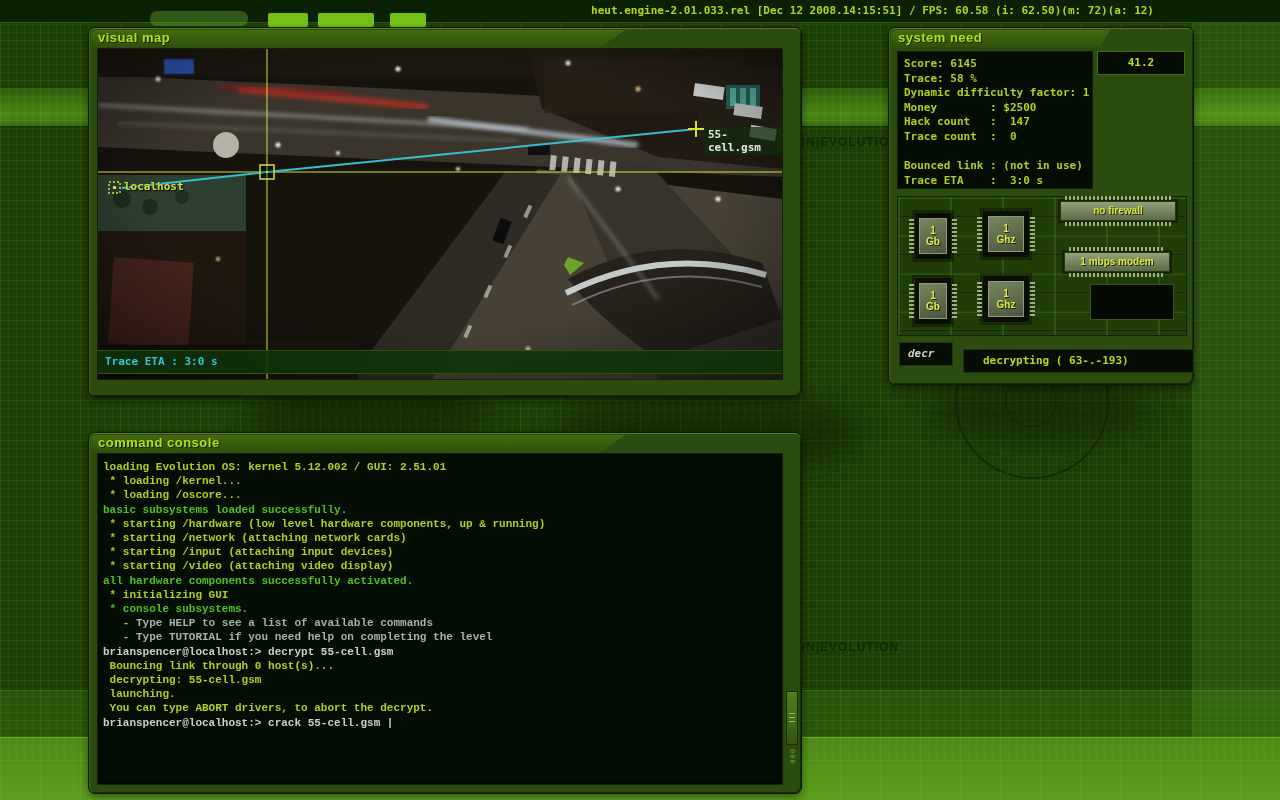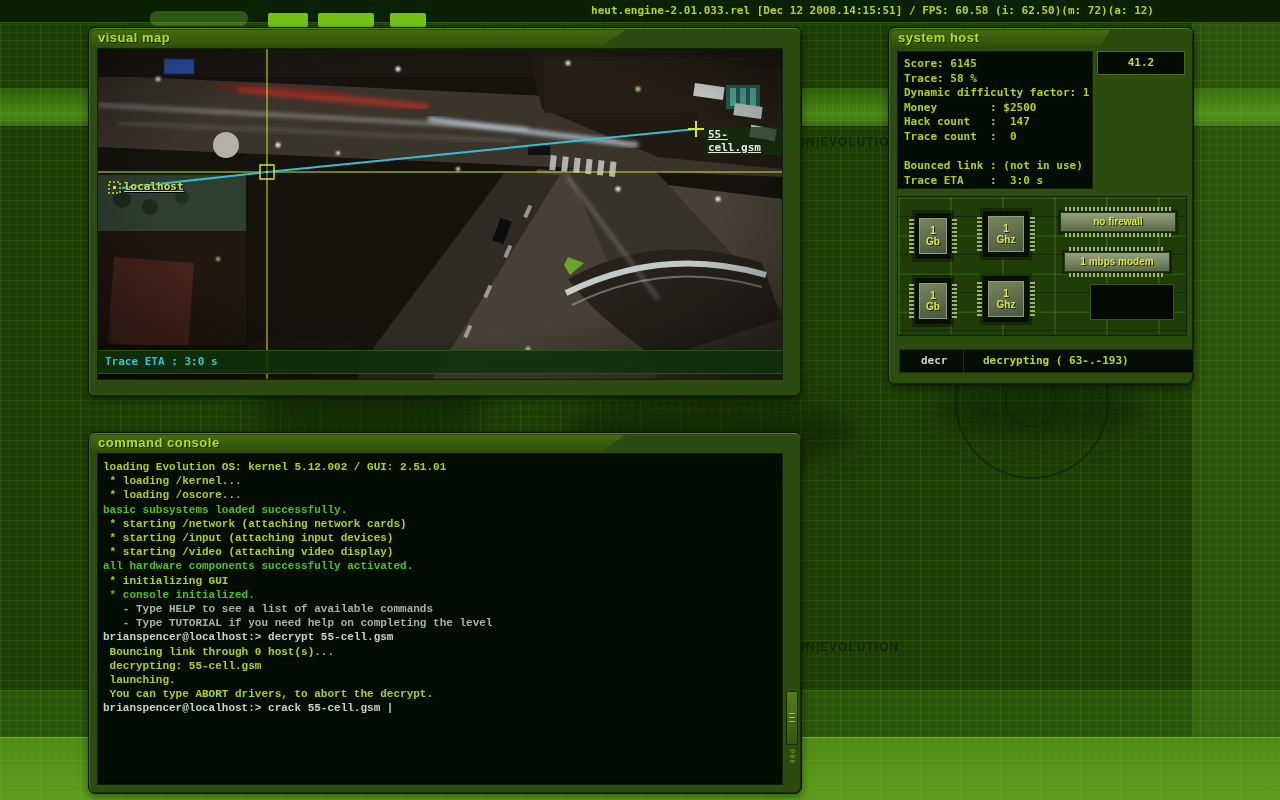--- a/index.html
+++ b/index.html
@@ -34,21 +34,21 @@
                inset -1px -1px 0 rgba(0,0,0,.45),0 3px 8px rgba(0,0,0,.45);}
   .panel-header{position:absolute;left:2px;top:2px;height:17px;
     background:linear-gradient(180deg,#44690f,#2f520b);
     clip-path:polygon(0 0,87% 0,83% 100%,0 100%);border-top-left-radius:5px;}
   .panel-title{position:absolute;left:9px;top:2px;color:#b5e018;
     font:bold 13px "Liberation Sans",sans-serif;letter-spacing:.5px;text-shadow:1px 1px 0 #13260a;}
   .panel-body{position:absolute;background:#040d04;border:1px solid #0e2405;
     box-shadow:inset 0 0 0 1px rgba(0,0,0,.6);}
   
   #map-viewport{left:8px;top:20px;width:684px;height:330px;overflow:hidden;background:#141109;}
-  .map-label{position:absolute;font:bold 11px "DejaVu Sans Mono",monospace;text-decoration:underline;}
+  .map-label{position:absolute;font:bold 11px "DejaVu Sans Mono",monospace;}
   #localhost-label{left:26px;top:131px;color:#cde23e;text-shadow:1px 1px 1px #000;}
   #target-label{left:606px;top:78px;color:#e2e9e2;background:rgba(18,46,14,.75);padding:1px 4px;}
   #map-eta-bar{position:absolute;left:0;right:0;bottom:5px;height:22px;
     background:rgba(16,50,10,.88);border-top:1px solid #27550f;border-bottom:1px solid #27550f;
     color:#35c4d4;font:bold 11px "DejaVu Sans Mono",monospace;line-height:22px;padding-left:7px;}
   
   .stat-lines,.console-lines{font:bold 11px "DejaVu Sans Mono",monospace;}
   .stat-lines .line{white-space:pre;line-height:14.6px;color:#b2cf1d;}
   #gauge-box{left:208px;top:23px;width:86px;height:22px;background:#040c04;border:1px solid #466e17;
     color:#c3dd25;font:bold 11px "DejaVu Sans Mono",monospace;text-align:center;line-height:22px;}
@@ -69,21 +69,21 @@
   .pins-lr::before{left:-6px}.pins-lr::after{right:-6px}
   .slot-bar{position:absolute;height:18px;background:linear-gradient(180deg,#93a17c,#5a6a48);
     border:1px solid #2a3518;box-shadow:0 0 0 2px rgba(0,0,0,.4);
     color:#d8ea34;font:bold 10px "Liberation Sans",sans-serif;text-align:center;line-height:17px;text-shadow:1px 1px 0 #222;}
   .slot-bar::before,.slot-bar::after{content:"";position:absolute;left:4px;right:4px;height:4px;
     background:repeating-linear-gradient(90deg,#9db082 0 2px,transparent 2px 4px);}
   .slot-bar::before{top:-6px}.slot-bar::after{bottom:-6px}
   #empty-slot{left:192px;top:87px;width:82px;height:34px;background:#040a03;border:1px solid #35570f;}
   .mini-box{position:absolute;height:22px;background:#050d04;border:1px solid #1c3509;
     font:bold 11px "DejaVu Sans Mono",monospace;line-height:22px;}
-  #decr-box{left:10px;top:321px;width:44px;color:#cdd6c6;padding-left:21px;}
+  #decr-box{left:10px;top:314px;width:44px;color:#cdd6c6;padding-left:8px;font-style:italic;}
   #decrypt-box{left:74px;top:321px;width:210px;color:#b8d820;padding-left:19px;}
   
   .console-lines{padding:6px 4px 0 5px;}
   .console-lines .line{white-space:pre;line-height:14.2px;font-family:Liberation Mono, monospace;}
   .c-yg{color:#b2cf1d}.c-g{color:#4fc21a}.c-wt{color:#c9d3c5}.c-gy{color:#a3b4ac}
   #console-scroll-thumb{position:absolute;right:3px;top:258px;width:10px;height:52px;
     background:linear-gradient(180deg,#527e1d,#34560e);border:1px solid #182c09;}
   #console-scroll-thumb::after{content:"";position:absolute;left:2px;right:2px;top:21px;height:9px;
     background:repeating-linear-gradient(180deg,#9cc24a 0 1px,transparent 1px 4px);}
   #console-decal{right:5px;bottom:28px;color:#719e2c;font:7px "DejaVu Sans Mono",monospace;
@@ -237,21 +237,21 @@
         <line x1="598" y1="72" x2="598" y2="88" stroke="#d4e83a" stroke-width="2"></line>
       </svg>
       <div class="map-label" id="localhost-label">localhost</div>
       <div class="map-label" id="target-label">55-cell.gsm</div>
       <div id="map-eta-bar">Trace ETA    :  3:0 s</div>
     </div>
   </div>
 
   <div class="panel" style="left:888px;top:27px;width:304px;height:356px;">
     <div class="panel-header" style="width:252px;"></div>
-    <div class="panel-title">system host</div>
+    <div class="panel-title">system need</div>
 
     <div class="panel-body stat-lines" style="left:8px;top:23px;width:196px;height:138px;padding:5px 0 0 6px;box-sizing:border-box;">
         <div class="line">Score: 6145</div>
         <div class="line">Trace: 58 %</div>
         <div class="line">Dynamic difficulty factor: 1</div>
         <div class="line">Money        : $2500</div>
         <div class="line">Hack count   :  147</div>
         <div class="line">Trace count  :  0</div>
         <div class="line">&nbsp;</div>
         <div class="line">Bounced link : (not in use)</div>
@@ -280,44 +280,45 @@
           <div class="chip-line">1</div>
           <div class="chip-line">Ghz</div>
         </div>
       </div>
       <div class="chip pins-lr" style="left:84px;top:78px;width:46px;height:46px;">
         <div class="chip-inner">
           <div class="chip-line">1</div>
           <div class="chip-line">Ghz</div>
         </div>
       </div>
-      <div class="slot-bar" style="left:162px;top:15px;width:114px;">no firewall</div>
+      <div class="slot-bar" style="left:162px;top:4px;width:114px;">no firewall</div>
       <div class="slot-bar" style="left:166px;top:55px;width:104px;">1 mbps modem</div>
       <div class="abs" id="empty-slot"></div>
     </div>
 
     <div class="mini-box" id="decr-box">decr</div>
     <div class="mini-box" id="decrypt-box">decrypting (  63-.-193)</div>
   </div>
 
   <div class="panel" style="left:88px;top:432px;width:712px;height:360px;">
     <div class="panel-header" style="width:614px;"></div>
     <div class="panel-title">command console</div>
 
     <div class="panel-body console-lines" style="left:8px;top:20px;width:686px;height:332px;box-sizing:border-box;">
         <div class="line c-yg">loading Evolution OS: kernel 5.12.002 / GUI: 2.51.01</div>
         <div class="line c-yg"> * loading /kernel...</div>
         <div class="line c-yg"> * loading /oscore...</div>
         <div class="line c-g">basic subsystems loaded successfully.</div>
+        <div class="line c-yg"> * starting /hardware (low level hardware components, up &amp; running)</div>
         <div class="line c-yg"> * starting /network (attaching network cards)</div>
         <div class="line c-yg"> * starting /input (attaching input devices)</div>
         <div class="line c-yg"> * starting /video (attaching video display)</div>
         <div class="line c-g">all hardware components successfully activated.</div>
         <div class="line c-yg"> * initializing GUI</div>
-        <div class="line c-g"> * console initialized.</div>
+        <div class="line c-g"> * console subsystems.</div>
         <div class="line c-gy">   - Type HELP to see a list of available commands</div>
         <div class="line c-gy">   - Type TUTORIAL if you need help on completing the level</div>
         <div class="line c-wt">brianspencer@localhost:&gt; decrypt 55-cell.gsm</div>
         <div class="line c-yg"> Bouncing link through 0 host(s)...</div>
         <div class="line c-yg"> decrypting: 55-cell.gsm</div>
         <div class="line c-yg"> launching.</div>
         <div class="line c-yg"> You can type ABORT drivers, to abort the decrypt.</div>
         <div class="line c-wt">brianspencer@localhost:&gt; crack 55-cell.gsm |</div>
       </div>
     <div id="console-scroll-thumb"></div>

